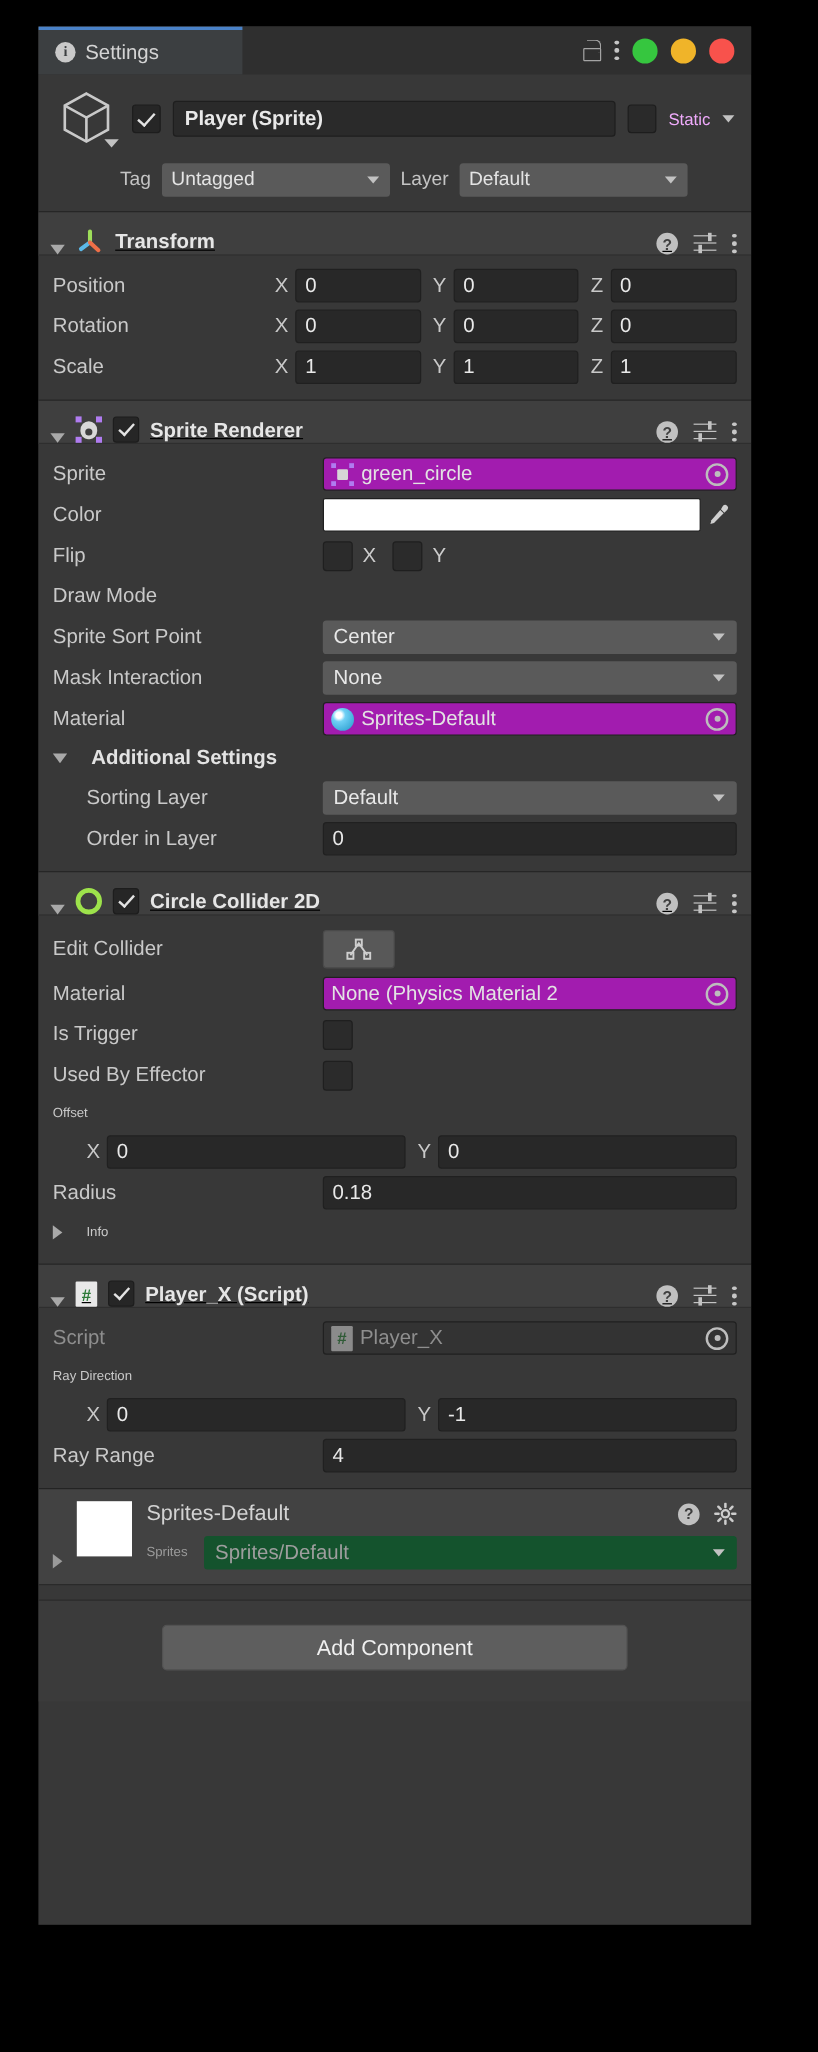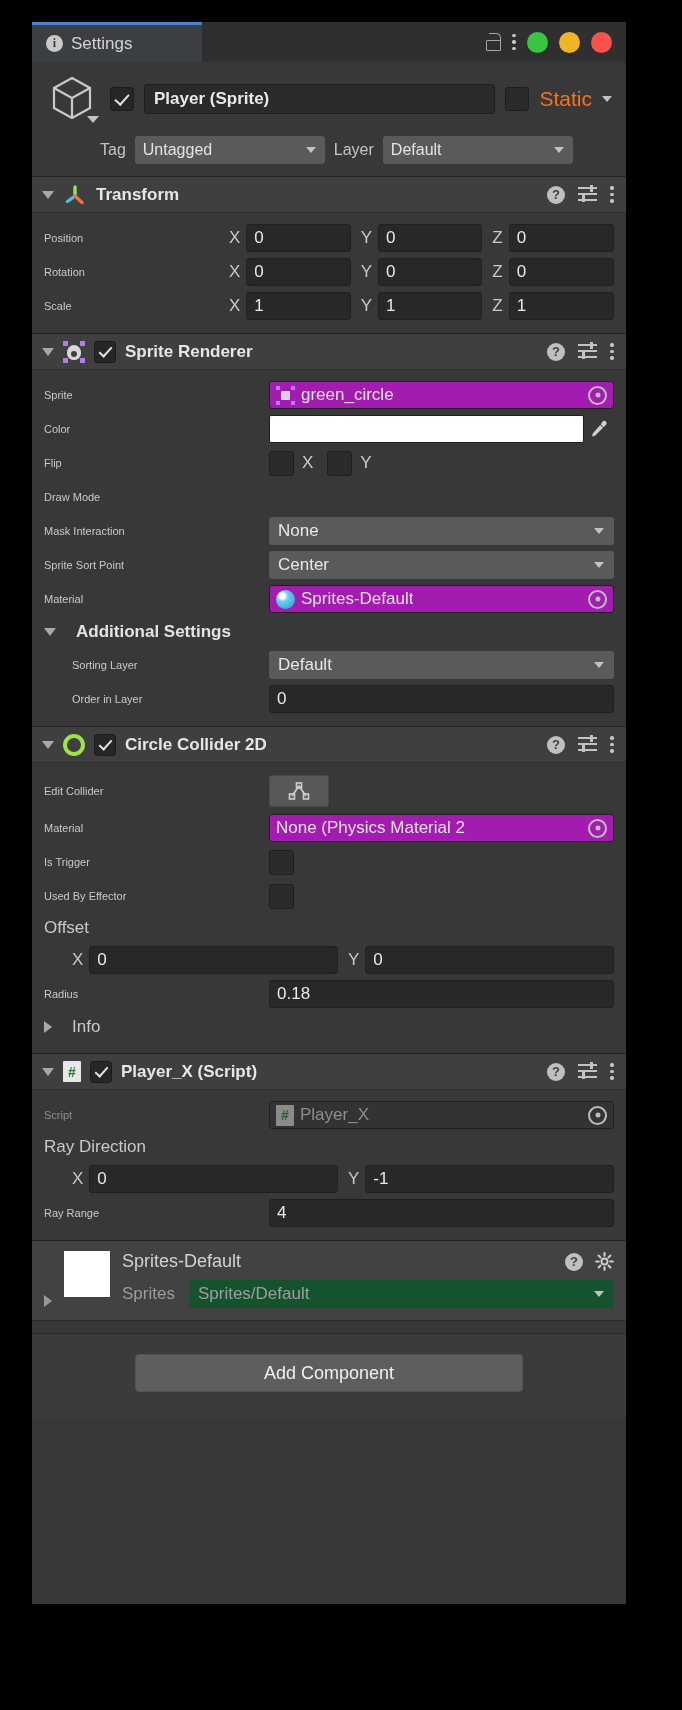--- a/index.html
+++ b/index.html
@@ -73,39 +73,39 @@
   }
   .name-field {
     flex: 1; height: 30px; background: #2a2a2a; border: 1px solid #1e1e1e;
     border-radius: 3px; color: #e9e9e9; font-size: 17px; font-weight: bold;
     display: flex; align-items: center; padding: 0 9px;
   }
   .static-box {
     width: 24px; height: 24px; background: #2a2a2a;
     border: 1px solid #1d1d1d; border-radius: 3px; flex: none;
   }
-  .static-label { color: #f97316; font-size: 21px; }
+  .static-label { color: #f0abfc; font-size: 14px; }
   .caret-dn {
     width: 0; height: 0; border-left: 5px solid transparent;
     border-right: 5px solid transparent; border-top: 6px solid #c2c2c2; flex: none;
   }
   .obj-row2 { display: flex; align-items: center; gap: 9px; margin-top: 10px; padding-left: 54px; }
   .mini-label { color: #c4c4c4; font-size: 16px; }
   .dropdown {
     background: #5a5a5a; border-radius: 3px; height: 28px;
     display: flex; align-items: center; padding: 0 8px;
     color: #e4e4e4; font-size: 16px; position: relative;
   }
   .dropdown .caret-dn { position: absolute; right: 9px; }
 
   
   .comp { background: #383838; border-top: 1px solid #232323; }
   .comp-head {
-    height: 36px; background: #3f3f3f; display: flex; align-items: center;
-    gap: 9px; padding: 0 12px 0 10px; border-bottom: 1px solid #2e2e2e;
+    height: 36px; background: #3f3f3f; display: flex; align-items: flex-end;
+    gap: 9px; padding: 0 12px 0 10px; border-bottom: 1px solid #2e2e2e; text-decoration: underline;
   }
   .fold {
     width: 0; height: 0; border-left: 6.5px solid transparent;
     border-right: 6.5px solid transparent; border-top: 8px solid #a9a9a9; flex: none;
   }
   .fold.closed {
     border-top: 6.5px solid transparent; border-bottom: 6.5px solid transparent;
     border-left: 8px solid #a9a9a9; border-right: none;
   }
   .comp-title { color: #e6e6e6; font-size: 17px; font-weight: bold; }
@@ -121,21 +121,21 @@
   .preset-icon i:nth-child(3) { top: 13px; }
   .preset-icon b { position: absolute; width: 3.2px; height: 7px; background: #c3c3c3; }
   .preset-icon b:nth-child(4) { left: 12px; top: -1px; }
   .preset-icon b:nth-child(5) { left: 4px; top: 9px; }
   .chk-sm { width: 22px; height: 22px; }
   .chk-sm.on::after { width: 5px; height: 11px; border-width: 0 2.2px 2.2px 0; }
 
   .comp-body { padding: 8px 12px 10px 12px; }
 
   .row { display: flex; align-items: center; height: 34px; }
-  .row-label { color: #c9c9c9; font-size: 11px; flex: none; }
+  .row-label { color: #c9c9c9; font-size: 17px; flex: none; }
   .lbl-wide { width: 225px; }
   .lbl-ind { width: 225px; padding-left: 28px; }
   .axis { color: #c9c9c9; font-size: 17px; margin: 0 6px 0 0; }
 
   .numfield {
     background: #282828; border: 1px solid #202020; border-radius: 3px;
     height: 28px; color: #e9e9e9; font-size: 17px;
     display: flex; align-items: center; padding: 0 7px; flex: 1; min-width: 0;
   }
   .triple { display: flex; align-items: center; gap: 0; flex: 1; }
@@ -195,21 +195,21 @@
   .dd-field.dim { background: #14532d; color: #9e9e9e; }
 
   .chkbox-sq {
     width: 25px; height: 25px; background: #2b2b2b;
     border: 1px solid #1f1f1f; border-radius: 3px; flex: none;
   }
   .flip-lbl { color: #cccccc; font-size: 17px; margin: 0 14px 0 8px; }
 
   .sub-fold { display: flex; align-items: center; gap: 20px; height: 32px; }
   .sub-fold-label { color: #e3e3e3; font-size: 17px; font-weight: bold; }
-  .plain-label { color: #c9c9c9; font-size: 17px; }
+  .plain-label { color: #c9c9c9; font-size: 11px; }
 
   .edit-btn {
     width: 60px; height: 32px; background: #585858; border: 1px solid #4a4a4a;
     border-radius: 3px; display: flex; align-items: center; justify-content: center; flex: none;
   }
 
   .sr-icon { width: 22px; height: 22px; position: relative; flex: none; }
   .sr-icon .cor { position: absolute; width: 5px; height: 5px; background: #b07cf0; }
   .sr-icon .cor.a { left: 0; top: 0; } .sr-icon .cor.b { right: 0; top: 0; }
   .sr-icon .cor.c { left: 0; bottom: 0; } .sr-icon .cor.d { right: 0; bottom: 0; }
@@ -443,30 +443,30 @@
         <span class="row-label lbl-wide">Flip</span>
         <span class="chkbox-sq"></span>
         <span class="flip-lbl">X</span>
         <span class="chkbox-sq"></span>
         <span class="flip-lbl">Y</span>
       </div>
       <div class="row">
         <span class="row-label lbl-wide">Draw Mode</span>
       </div>
       <div class="row">
+        <span class="row-label lbl-wide">Sprite Sort Point</span>
+        <span class="dd-field">
+          <span>Center</span>
+          <span class="caret-dn"></span>
+        </span>
+      </div>
+      <div class="row">
         <span class="row-label lbl-wide">Mask Interaction</span>
         <span class="dd-field">
           <span>None</span>
-          <span class="caret-dn"></span>
-        </span>
-      </div>
-      <div class="row">
-        <span class="row-label lbl-wide">Sprite Sort Point</span>
-        <span class="dd-field">
-          <span>Center</span>
           <span class="caret-dn"></span>
         </span>
       </div>
       <div class="row">
         <span class="row-label lbl-wide">Material</span>
         <div class="objfield">
           <span class="mat-ball"></span>
           <span class="txt">Sprites-Default</span>
           <span class="target-icon"></span>
         </div>

